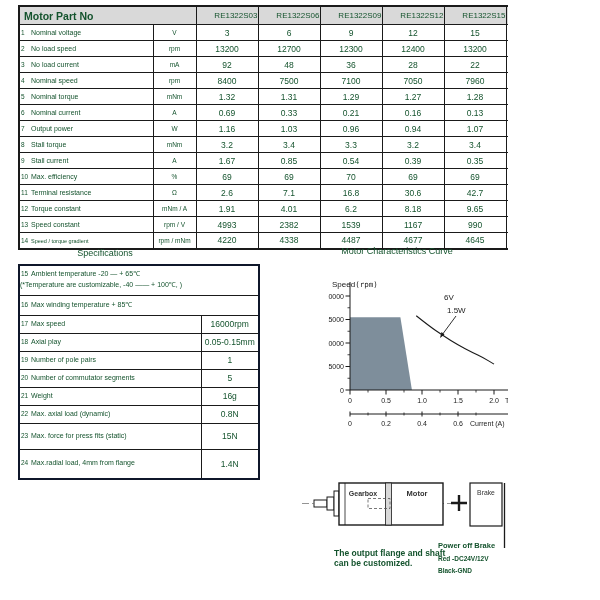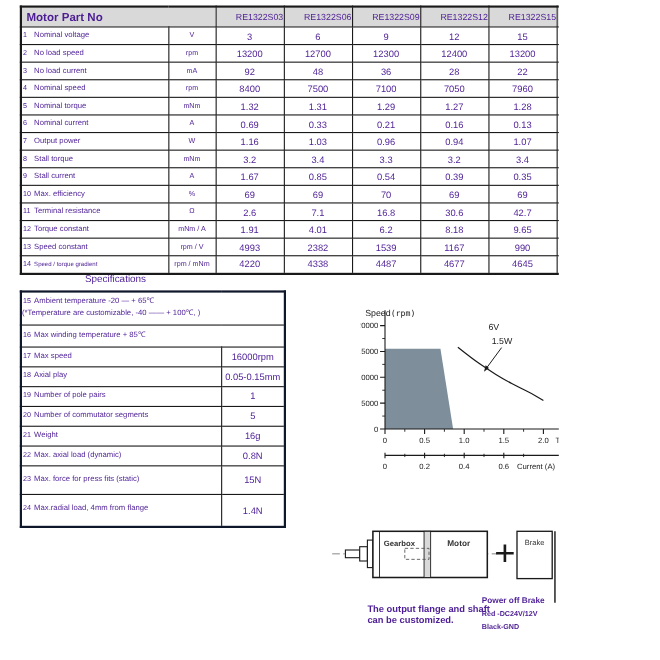--- a/index.html
+++ b/index.html
@@ -1,17 +1,17 @@
 <!DOCTYPE html>
 <html><head>
 <meta charset="utf-8">
 <style>
   html,body{margin:0;padding:0;background:#ffffff;}
   #page{position:relative;width:508px;height:600px;background:#ffffff;overflow:hidden;
-        font-family:"Liberation Sans",sans-serif;color:#4c1d95;}
+        font-family:"Liberation Sans",sans-serif;color:#14532d;}
 
   
   #main-table{position:absolute;left:18px;top:5px;border-collapse:collapse;table-layout:fixed;width:547px;}
   #main-table td,#main-table th{border:1px solid #1a1a1a;padding:0;overflow:hidden;white-space:nowrap;}
   #main-table{border:2px solid #1a1a1a;}
   #main-table thead th{background:#d9d9d9;height:17px;font-weight:normal;font-size:8px;text-align:right;}
   #main-table thead th.title-cell{font-size:10.5px;font-weight:bold;text-align:left;padding-left:4px;}
   #main-table tbody tr{height:16px;}
   .label-cell{text-align:left;font-size:7px;padding-left:2px;}
   .row-num{display:inline-block;width:10px;text-align:left;padding-left:1px;font-size:6.5px;}
@@ -207,20 +207,21 @@
           <td class="value-cell">4338</td>
           <td class="value-cell">4487</td>
           <td class="value-cell">4677</td>
           <td class="value-cell">4645</td>
           <td class="empty-cell"></td>
         </tr>
       </tbody>
   </table>
 
   <div id="specs-heading" class="section-heading">Specifications</div>
+  <div id="curve-heading" class="section-heading">Motor Characteristics Curve</div>
 
   <table id="spec-table">
     <colgroup>
         <col style="width:182px">
         <col style="width:58px">
       </colgroup>
     <tbody>
         <tr style="height: 30px;">
           <td class="spec-label" colspan="2"><span class="row-num">15</span><span>Ambient temperature -20 — + 65℃</span><div>(*Temperature are customizable,  -40 —— + 100℃, )</div></td>
         </tr>

